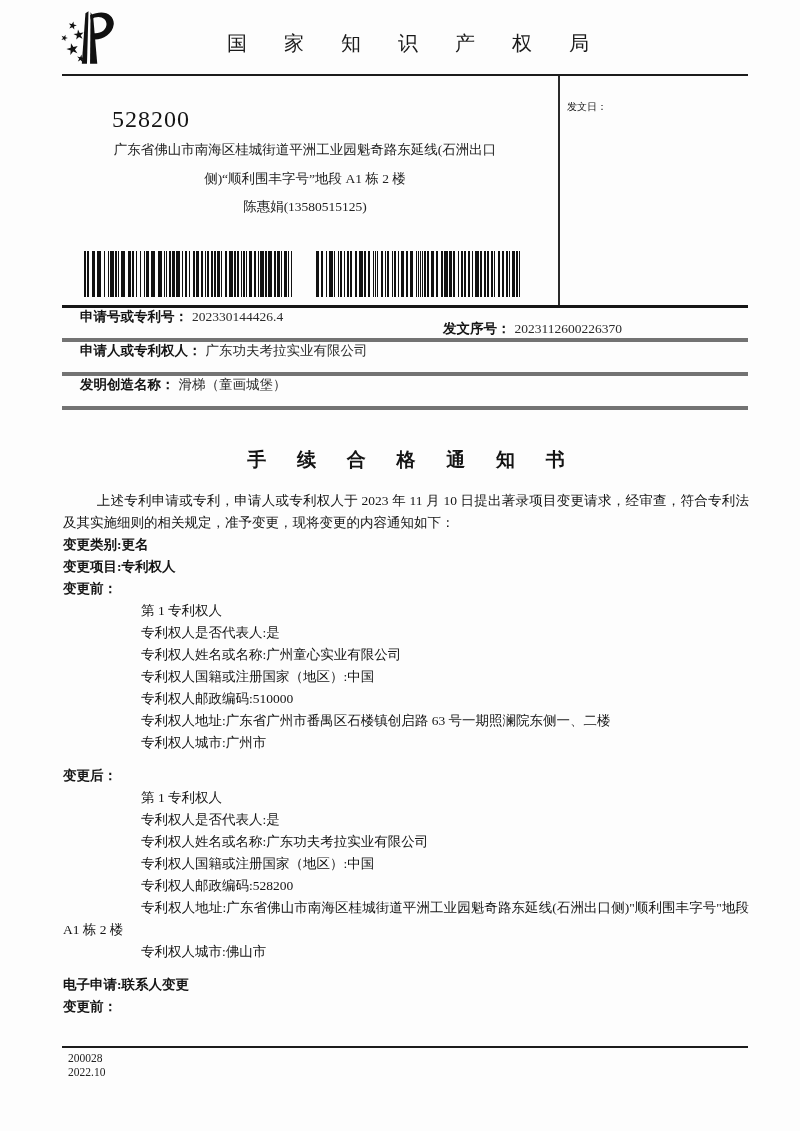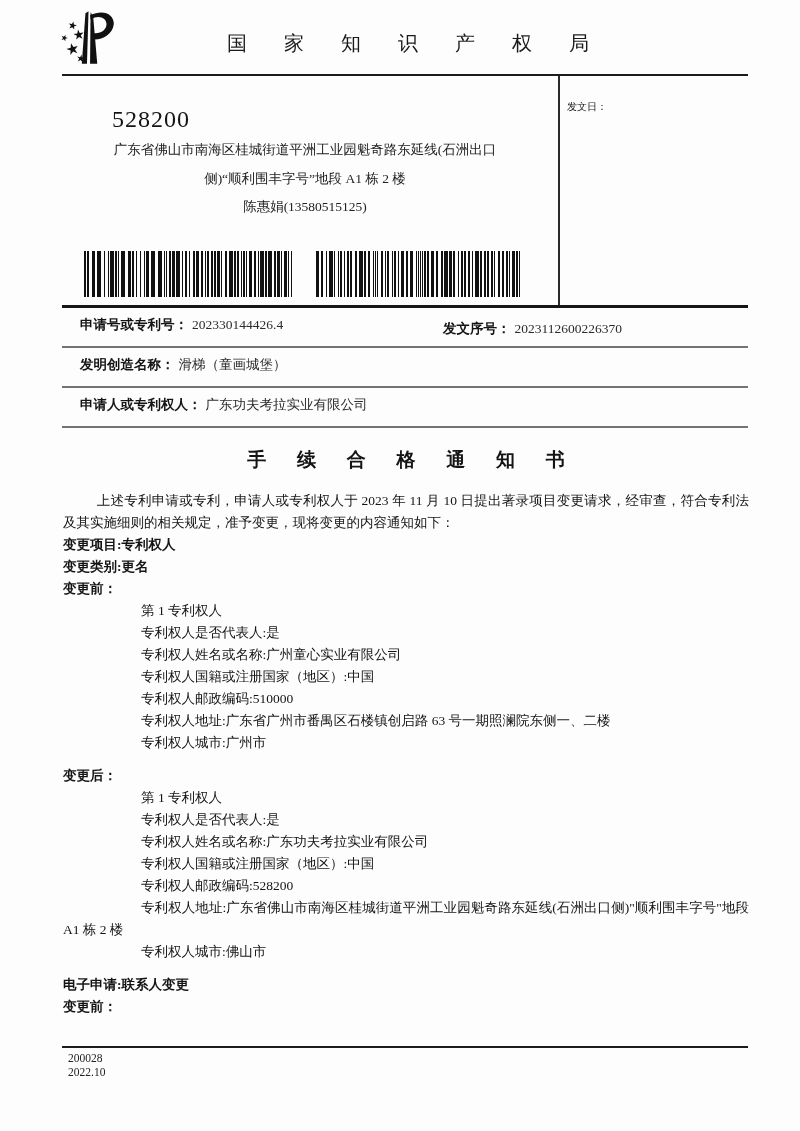--- a/index.html
+++ b/index.html
@@ -28,21 +28,21 @@
   .dispatch-label { position:absolute; left:567px; top:100px; font-size:10px; }
   .dispatch-date { position:absolute; left:576px; top:184px; font-size:17.5px; letter-spacing:.5px; }
   
   .barcode { position:absolute; top:251px; height:46px; }
   .barcode-1 { left:84px;  width:212px; }
   .barcode-2 { left:316px; width:206px; }
   .barcode span { position:absolute; top:0; bottom:0; background:#111; }
   .rule-thick { position:absolute; left:62px; top:305px; width:686px; height:3px; background:#161616; }
   
   .meta { position:absolute; left:62px; top:308px; width:686px; font-size:13.5px; }
-  .meta-row { position:relative; border-bottom:2px solid #737373; padding:8px 0 12px 18px; }
+  .meta-row { position:relative; border-bottom:4px solid #737373; padding:0 0 12px 18px; }
   .meta-row .lbl { font-weight:bold; }
   .meta-row .val { margin-left:4px; color:#2b2b2b; }
   .meta-col2 { position:absolute; left:381px; top:12px; }
   
   .body { position:absolute; left:63px; top:440px; width:686px; font-size:13.5px; line-height:22px; }
   .notice-title {
     text-align:center; font-size:19px; font-weight:bold;
     letter-spacing:13px; text-indent:13px; line-height:30px; margin-top:5px;
   }
   .intro { margin-top:15px; text-indent:2.5em; text-align:justify; }
@@ -203,33 +203,33 @@
   <div class="rule-thick"></div>
 
   <div class="meta">
     <div class="meta-row">
       <span class="lbl">申请号或专利号：</span><span class="val">202330144426.4</span>
       <span class="meta-col2">
         <span class="lbl">发文序号：</span><span class="val">2023112600226370</span>
       </span>
     </div>
     <div class="meta-row">
+      <span class="lbl">申请人或专利权人：</span><span class="val">广东功夫考拉实业有限公司</span>
+    </div>
+    <div class="meta-row">
       <span class="lbl">发明创造名称：</span><span class="val">滑梯（童画城堡）</span>
-    </div>
-    <div class="meta-row">
-      <span class="lbl">申请人或专利权人：</span><span class="val">广东功夫考拉实业有限公司</span>
     </div>
   </div>
 
   <div class="body">
     <div class="notice-title">手 续 合 格 通 知 书</div>
     <p class="intro">上述专利申请或专利，申请人或专利权人于 2023 年 11 月 10 日提出著录项目变更请求，经审查，符合专利法及其实施细则的相关规定，准予变更，现将变更的内容通知如下：</p>
 
+    <div class="b">变更类别:更名</div>
     <div class="b">变更项目:专利权人</div>
-    <div class="b">变更类别:更名</div>
     <div class="b">变更前：</div>
     <div class="detail">第 1 专利权人</div>
     <div class="detail">专利权人是否代表人:是</div>
     <div class="detail">专利权人姓名或名称:广州童心实业有限公司</div>
     <div class="detail">专利权人国籍或注册国家（地区）:中国</div>
     <div class="detail">专利权人邮政编码:510000</div>
     <div class="detail">专利权人地址:广东省广州市番禺区石楼镇创启路 63 号一期照澜院东侧一、二楼</div>
     <div class="detail">专利权人城市:广州市</div>
 
     <div class="gap"></div>

